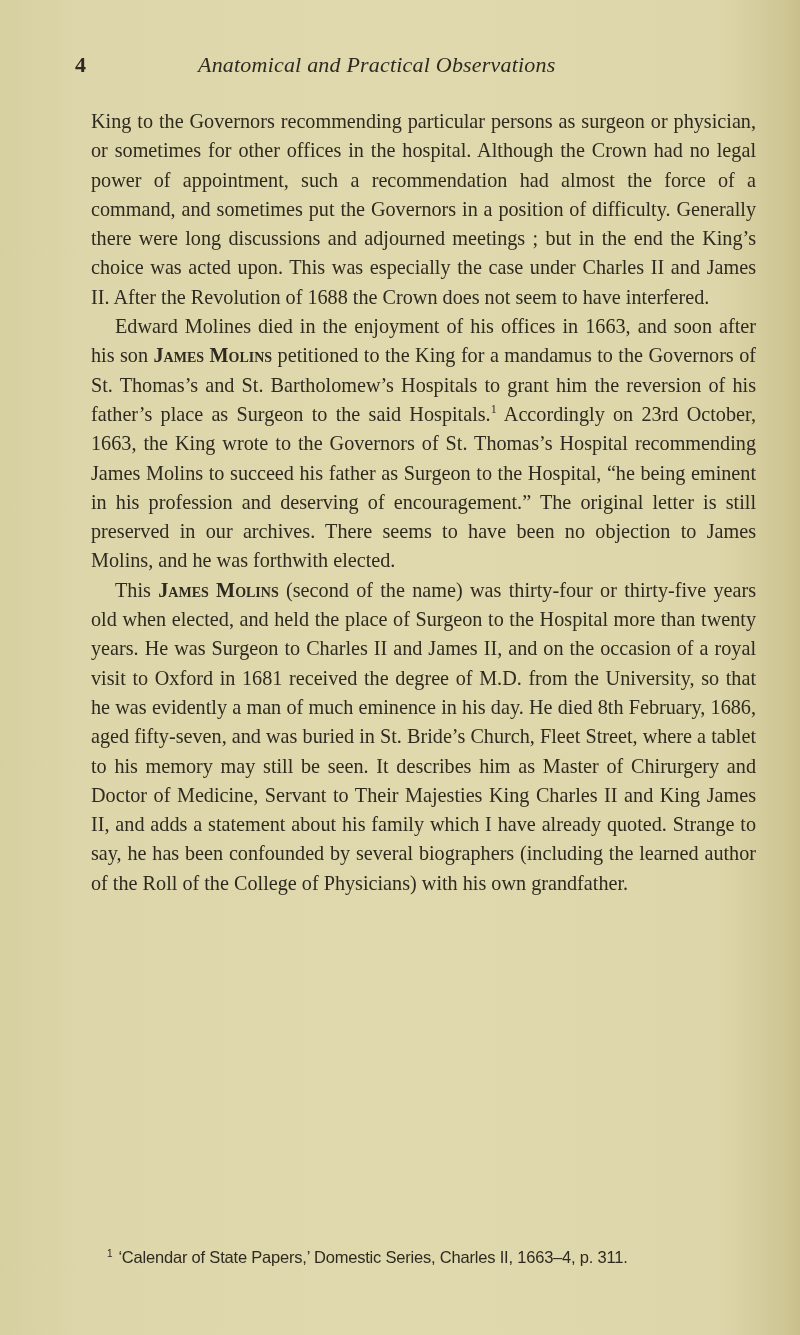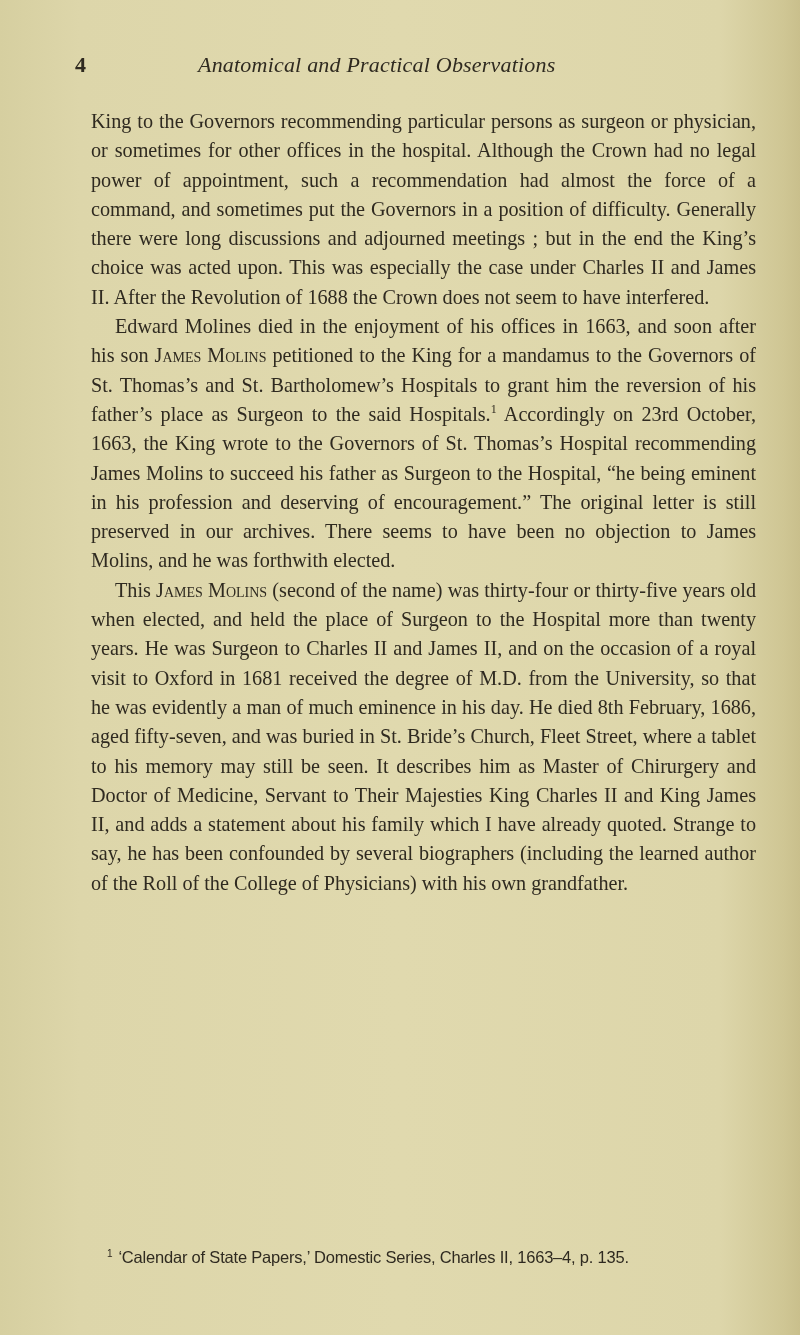--- a/index.html
+++ b/index.html
@@ -54,20 +54,21 @@
     }
     .body-text p {
       margin: 0;
       text-indent: 0;
     }
     .body-text p.indent {
       text-indent: 24px;
     }
     .sc {
       font-variant: small-caps;
+      font-weight: bold;
     }
     sup {
       font-size: 12px;
       line-height: 0;
       vertical-align: super;
     }
     .footnote {
       position: absolute;
       top: 1246px;
       left: 32px;
@@ -93,16 +94,16 @@
     <span class="running-title">Anatomical and Practical Observations</span>
   </div>
 
   <div class="body-text">
     <p><span>King to the Governors recommending particular persons as surgeon or physician, or sometimes for other offices in the hospital. Although the Crown had no legal power of appointment, such a recommendation had almost the force of a command, and sometimes put the Governors in a position of difficulty. Generally there were long discussions and adjourned meetings ; but in the end the King’s choice was acted upon. This was especially the case under Charles II and James II. After the Revolution of 1688 the Crown does not seem to have interfered.</span></p>
     <p class="indent"><span>Edward Molines died in the enjoyment of his offices in 1663, and soon after his son </span><span class="sc">James Molins</span><span> petitioned to the King for a mandamus to the Governors of St. Thomas’s and St. Bartholomew’s Hospitals to grant him the reversion of his father’s place as Surgeon to the said Hospitals.</span><sup>1</sup><span> Accordingly on 23rd October, 1663, the King wrote to the Governors of St. Thomas’s Hospital recommending James Molins to succeed his father as Surgeon to the Hospital, “he being eminent in his profession and deserving of encouragement.” The original letter is still preserved in our archives. There seems to have been no objection to James Molins, and he was forthwith elected.</span></p>
     <p class="indent"><span>This </span><span class="sc">James Molins</span><span> (second of the name) was thirty-four or thirty-five years old when elected, and held the place of Surgeon to the Hospital more than twenty years. He was Surgeon to Charles II and James II, and on the occasion of a royal visit to Oxford in 1681 received the degree of M.D. from the University, so that he was evidently a man of much eminence in his day. He died 8th February, 1686, aged fifty-seven, and was buried in St. Bride’s Church, Fleet Street, where a tablet to his memory may still be seen. It describes him as Master of Chirurgery and Doctor of Medicine, Servant to Their Majesties King Charles II and King James II, and adds a statement about his family which I have already quoted. Strange to say, he has been confounded by several biographers (including the learned author of the Roll of the College of Physicians) with his own grandfather.</span></p>
   </div>
 
   <div class="footnote">
-    <sup>1</sup><span>‘Calendar of State Papers,’ Domestic Series, Charles II, 1663–4, p. 135.</span>
+    <sup>1</sup><span>‘Calendar of State Papers,’ Domestic Series, Charles II, 1663–4, p. 311.</span>
   </div>
 
 </div>
 
 </body></html>

